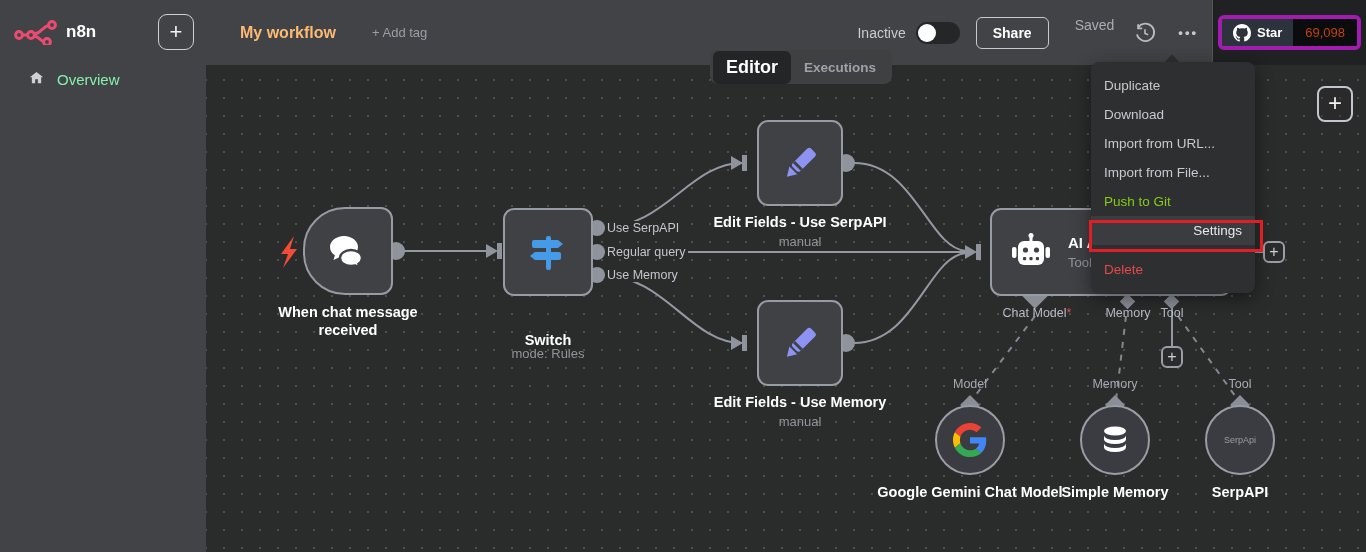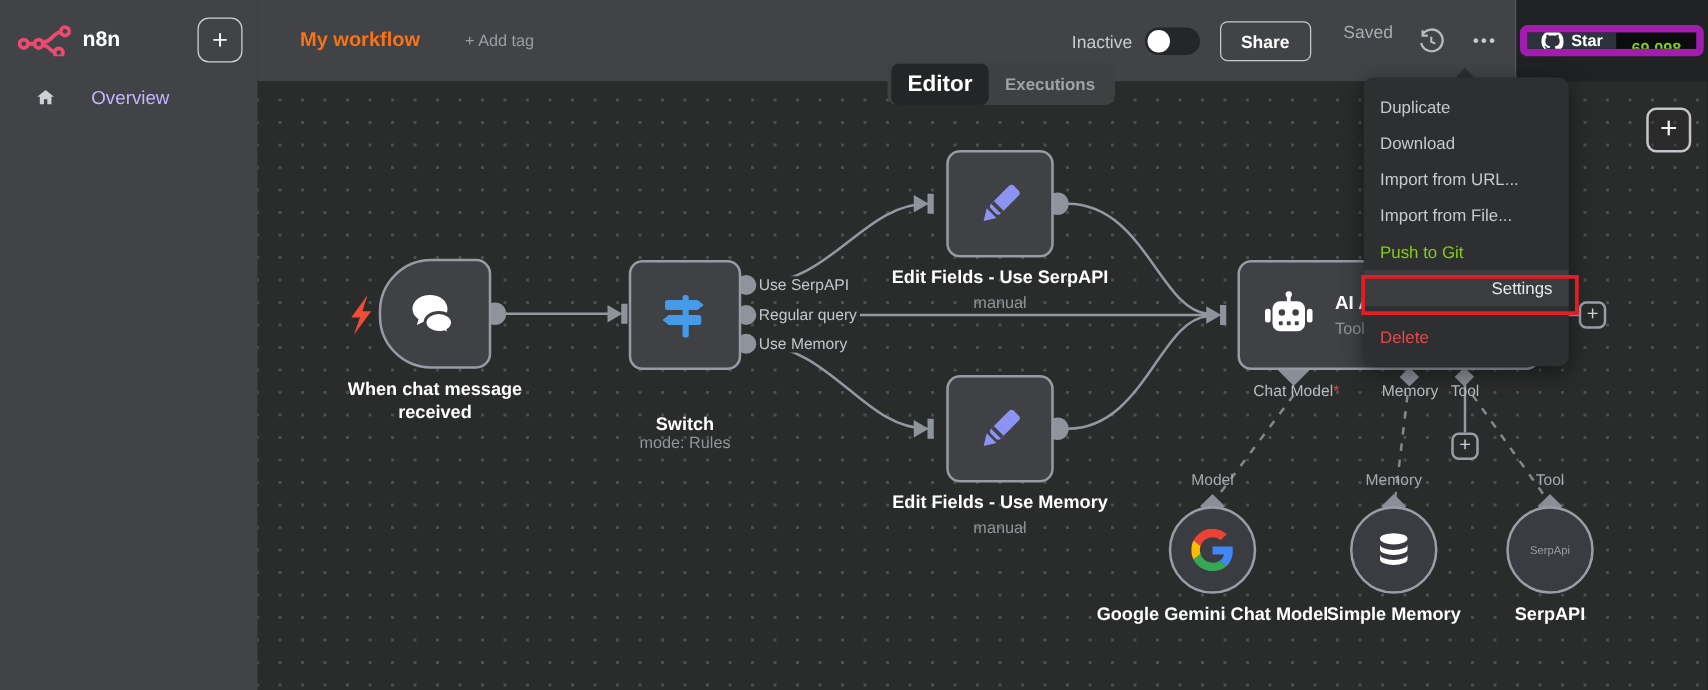--- a/index.html
+++ b/index.html
@@ -5,40 +5,40 @@
   * { margin:0; padding:0; box-sizing:border-box; }
   html,body { width:1366px; height:552px; background:#1f2123; font-family:"Liberation Sans", sans-serif; overflow:hidden; }
   .app { position:relative; width:1366px; height:552px; background:#2a2b2b; }
 
   
   .sidebar { position:absolute; left:0; top:0; width:206px; height:552px; background:#414346; z-index:20; }
   .logo-row { display:flex; align-items:center; padding:14px 12px 10px 14px; }
   .logo-mark { display:flex; align-items:center; }
   .logo-text { color:#fff; font-weight:bold; font-size:17px; margin-left:8px; }
   .new-wf-btn { margin-left:auto; width:36px; height:36px; border:1.6px solid #cfd1d5; border-radius:9px; color:#f0f1f2; font-size:22px; line-height:32px; text-align:center; background:transparent; cursor:pointer; }
-  .side-item { display:flex; gap:28px; padding:10px 14px 10px 28px; color:#c4b5fd; font-size:15px; cursor:pointer; }
+  .side-item { display:flex; align-items:center; gap:12px; padding:10px 14px 10px 28px; color:#86efac; font-size:15px; cursor:pointer; }
 
   
   .header { position:absolute; left:206px; top:0; width:1006px; height:65px; background:#414346; z-index:20; display:flex; align-items:center; }
-  .wf-title { color:#f97316; font-size:16px; font-weight:bold; margin-left:34px; }
+  .wf-title { color:#fdba74; font-size:16px; font-weight:bold; margin-left:34px; }
   .add-tag { color:#9b9ea4; font-size:13px; margin-left:36px; cursor:pointer; }
   .header-right { margin-left:auto; display:flex; align-items:center; margin-right:14px; }
   .inactive-label { color:#c9cbcf; font-size:14px; }
   .toggle { position:relative; width:44px; height:22px; background:#242628; border-radius:11px; margin:0 16px 0 10px; cursor:pointer; }
   .toggle .knob { position:absolute; left:2px; top:2px; width:18px; height:18px; background:#fff; border-radius:50%; }
   .share-btn { border:1.5px solid #c6c9ce; background:transparent; color:#fff; font-weight:bold; font-size:14px; border-radius:6px; padding:7px 16px; cursor:pointer; }
   .saved { color:#a9acb1; font-size:14px; margin:0 20px 16px 26px; }
   .hist { width:22px; height:22px; margin-right:22px; cursor:pointer; }
   .kebab { color:#c7cacd; font-size:13px; letter-spacing:2px; cursor:pointer; font-weight:bold; }
 
   
   .gh-zone { position:absolute; left:1212px; top:0; width:154px; height:65px; background:#1f2123; border-left:1px solid #54565a; z-index:20; display:flex; align-items:center; justify-content:center; }
-  .gh-star { display:flex; height:25px; border-radius:6px; overflow:hidden; border:6px solid #a21caf; cursor:pointer; }
+  .gh-star { display:flex; height:35px; border-radius:6px; overflow:hidden; border:4px solid #a21caf; cursor:pointer; }
   .gh-left { display:flex; align-items:center; gap:6px; background:#2c333c; color:#fff; font-weight:bold; font-size:13px; padding:0 11px; }
-  .gh-count { display:flex; align-items:center; background:#0a0c0e; color:#84cc16; font-weight:bold; font-size:13px; padding:12px 12px; }
+  .gh-count { display:flex; align-items:center; background:#0a0c0e; color:#c2410c; font-weight:normal; font-size:13px; padding:12px 12px; }
 
   
   .canvas { position:absolute; left:206px; top:65px; width:1160px; height:487px; background:#2a2b2b;
             background-image:radial-gradient(circle, #4d4f50 1.1px, transparent 1.4px); background-size:18px 18px; background-position:9px 6px; }
 
   
   .tabs { position:absolute; left:710px; top:50px; height:34px; background:#3e4042; border-radius:8px; display:flex; align-items:center; padding:3px; z-index:25; }
   .tab-editor { background:#242526; color:#fff; font-weight:bold; font-size:18px; border-radius:6px; padding:6px 13px; cursor:pointer; }
   .tab-exec { color:#9ea1a7; font-weight:bold; font-size:13.5px; padding:6px 13px; cursor:pointer; }
 

